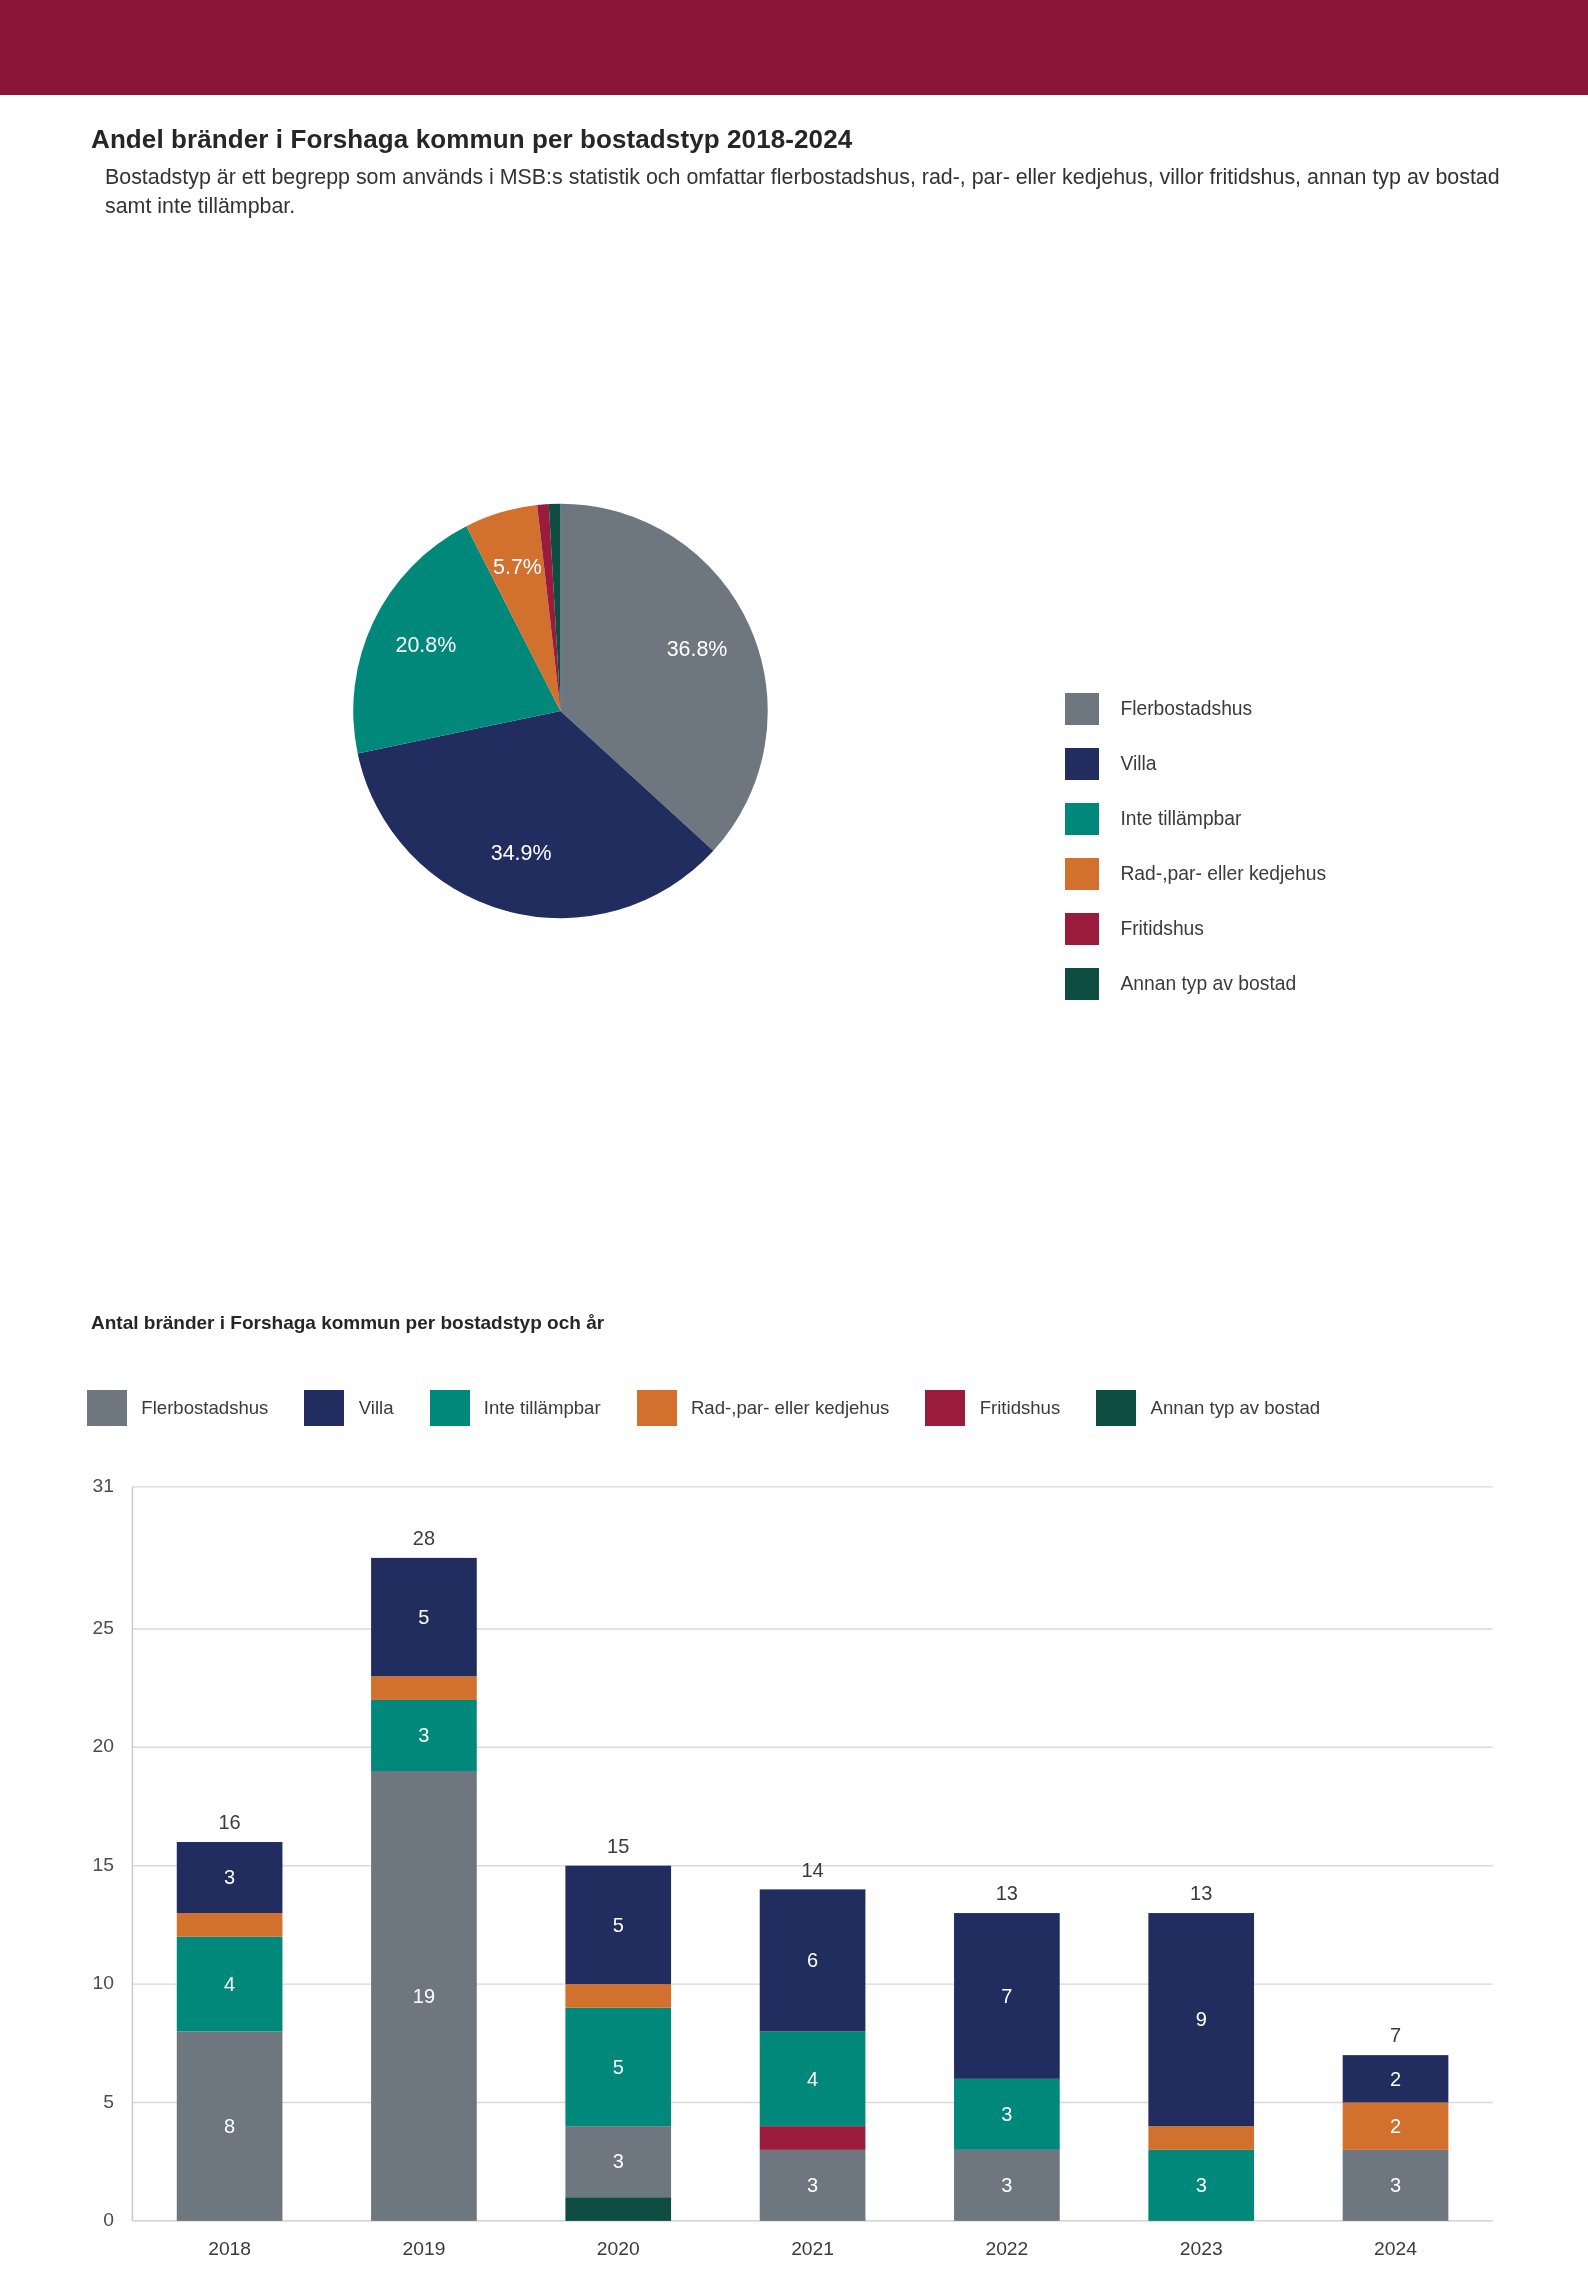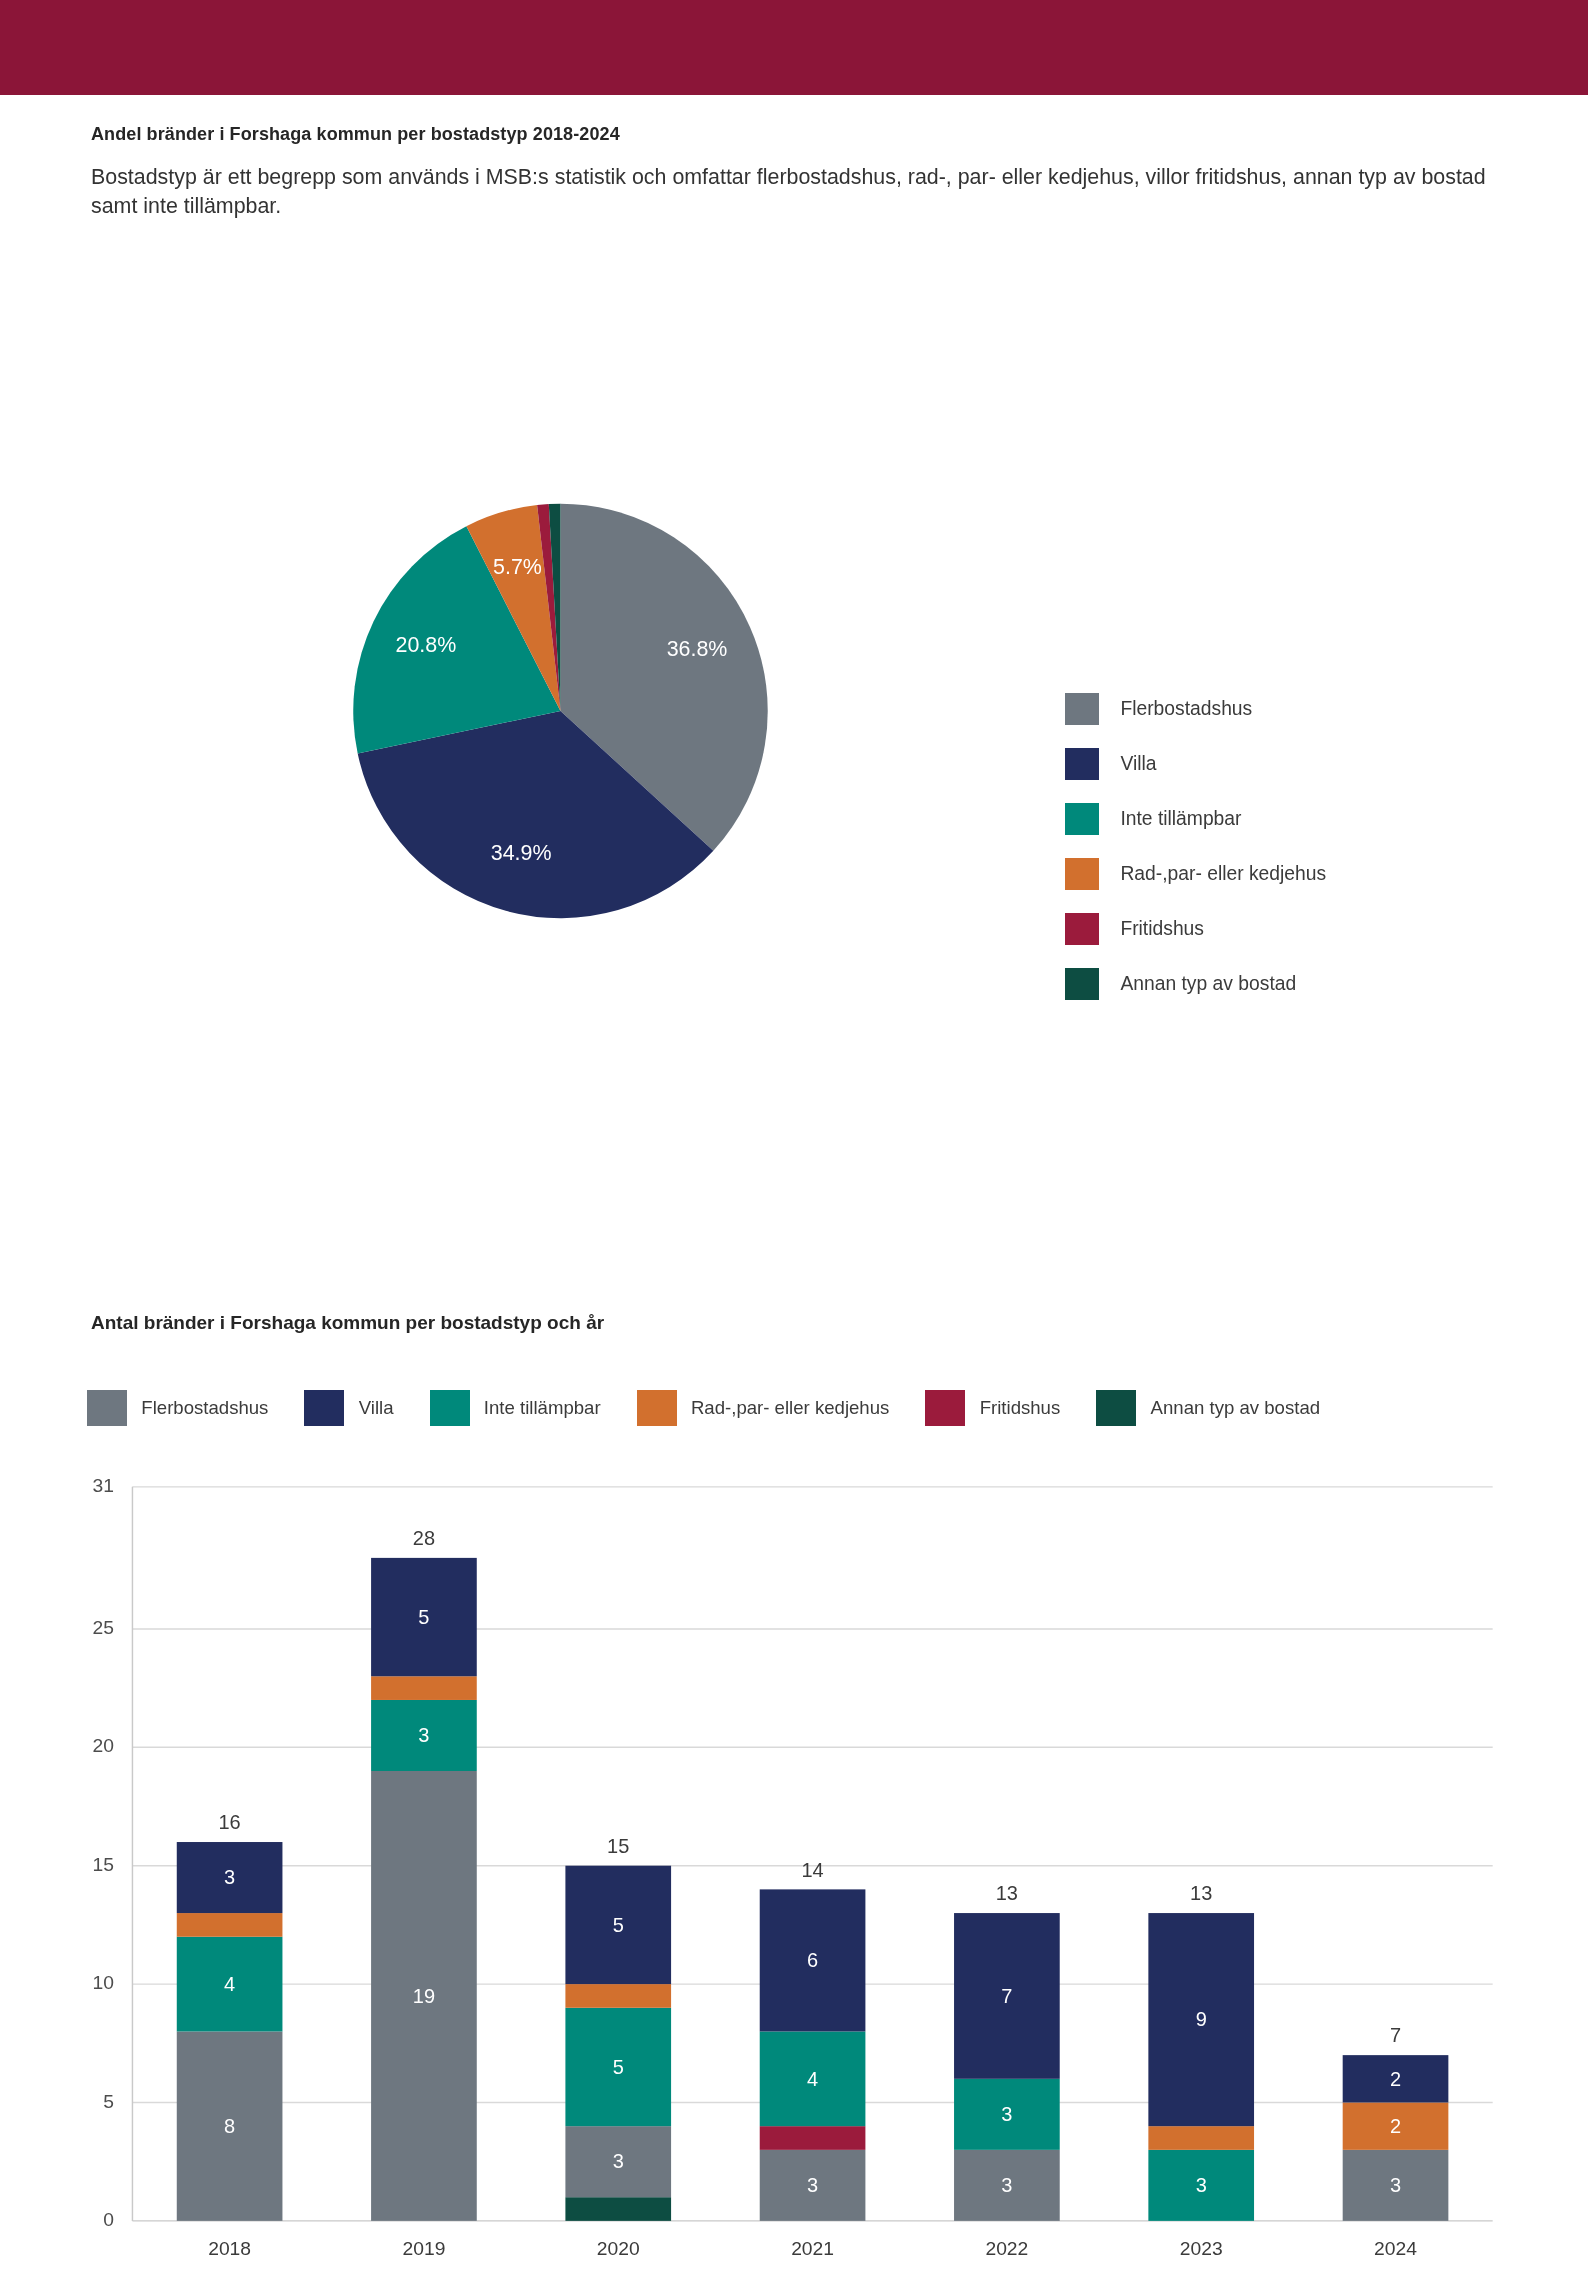--- a/index.html
+++ b/index.html
@@ -16,28 +16,28 @@
     height: 95px;
     background: #8B1538;
   }
 
   
   .content { position: relative; width: 1588px; }
 
   .pie-section-title {
     position: absolute;
     left: 91px; top: 29px;
-    font-size: 18px;
+    font-size: 26px;
     font-weight: bold;
     color: #262626;
     letter-spacing: 0.1px;
   }
   .pie-section-desc {
     position: absolute;
-    left: 91px; top: 68px;
+    left: 105px; top: 68px;
     width: 1400px;
     font-size: 21.4px;
     line-height: 1.36;
     color: #333333;
     font-weight: 400;
   }
 
   
   .pie-wrap {
     position: absolute;

